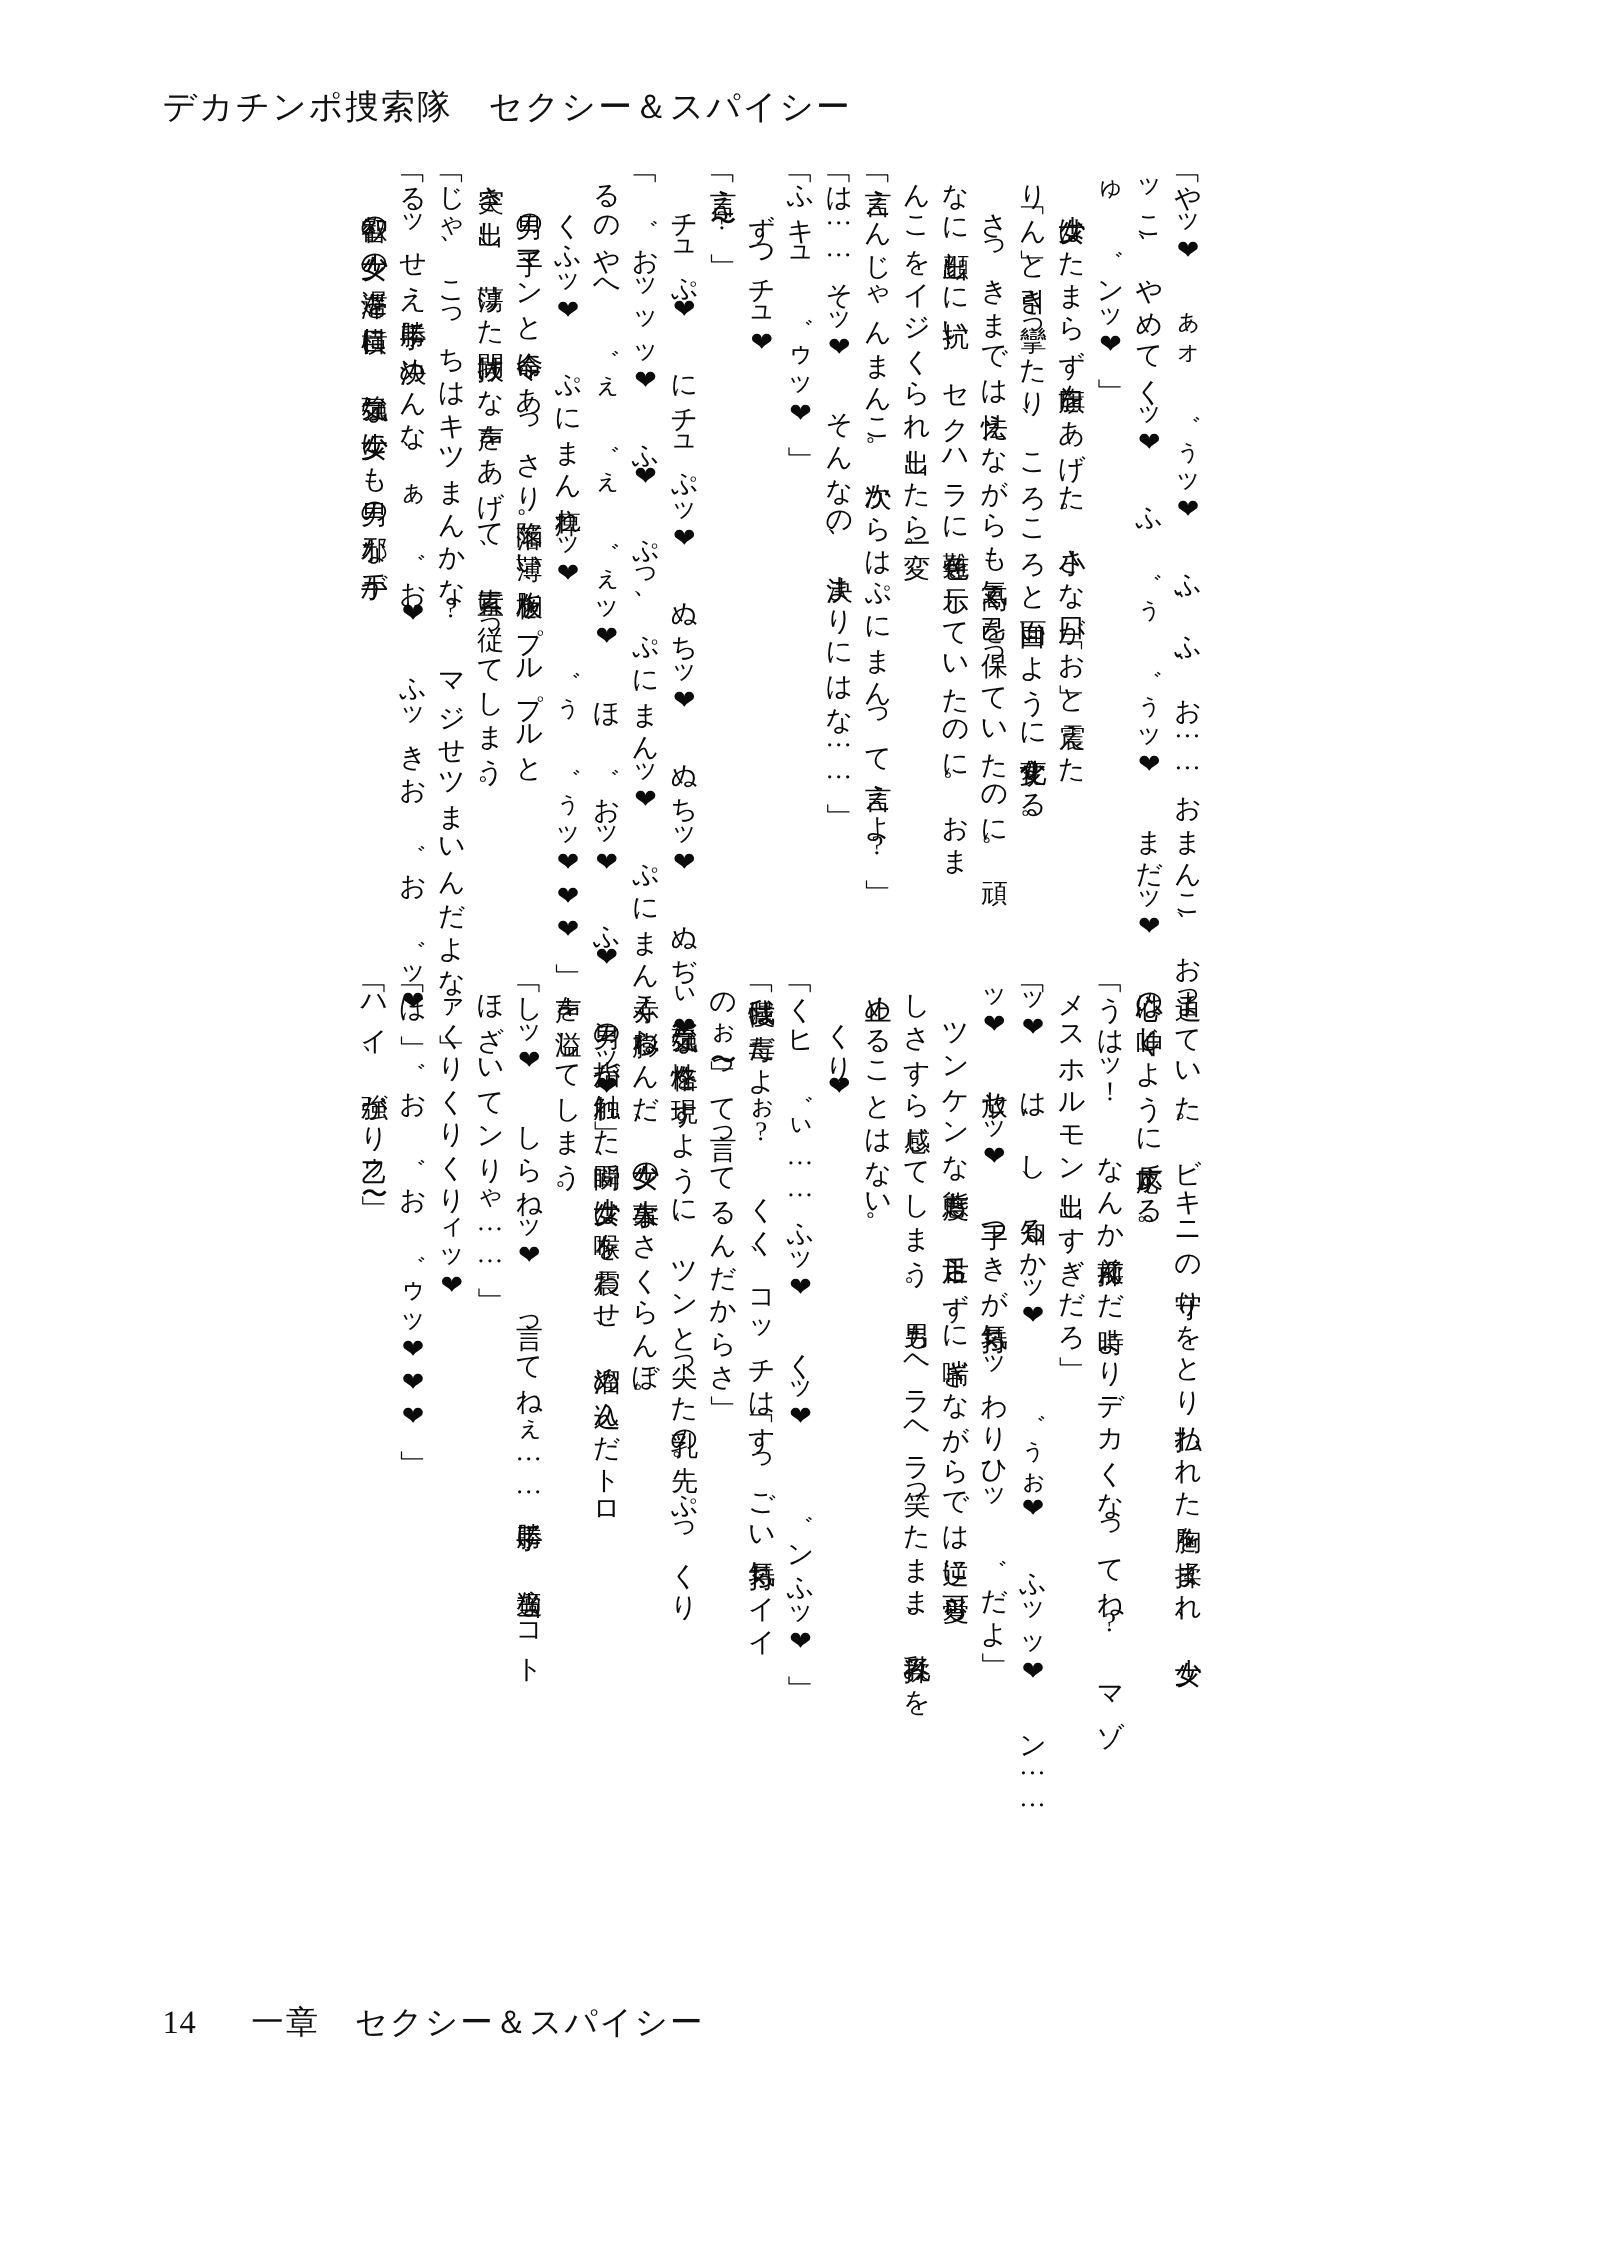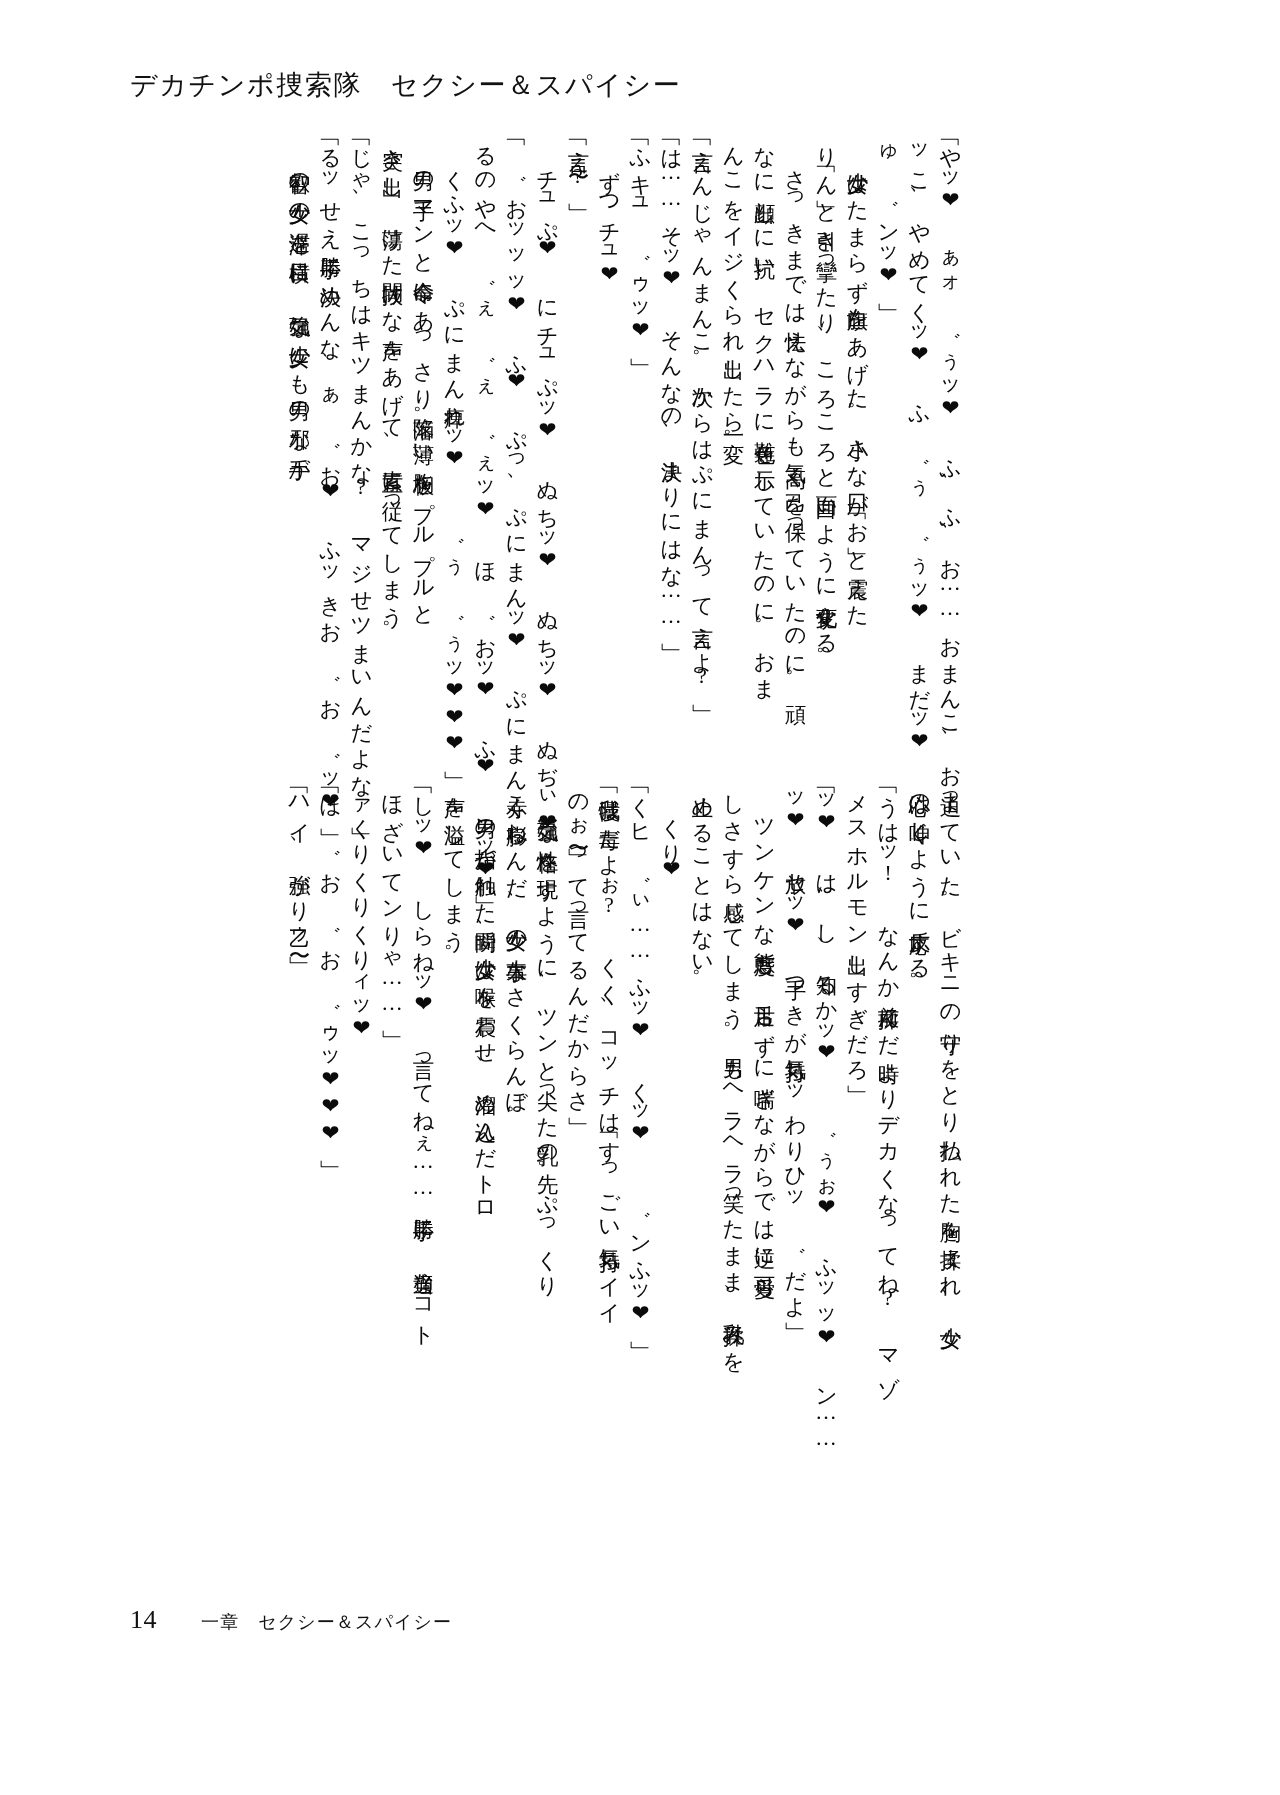--- a/index.html
+++ b/index.html
@@ -85,21 +85,21 @@
     gap: 44px;
     font-size: 24px;
     color: #111;
   }
   .folio {
     font-family: "Liberation Serif", "DejaVu Serif", serif;
     font-size: 26px;
     letter-spacing: 0.02em;
   }
   .footer-title {
-    font-size: 18px;
+    font-size: 26px;
     letter-spacing: 0.06em;
     white-space: pre;
   }
 </style>
 </head>
 <body>
 
 <div class="page">
 
   <div class="running-head">デカチンポ捜索隊　セクシー＆スパイシー</div>

